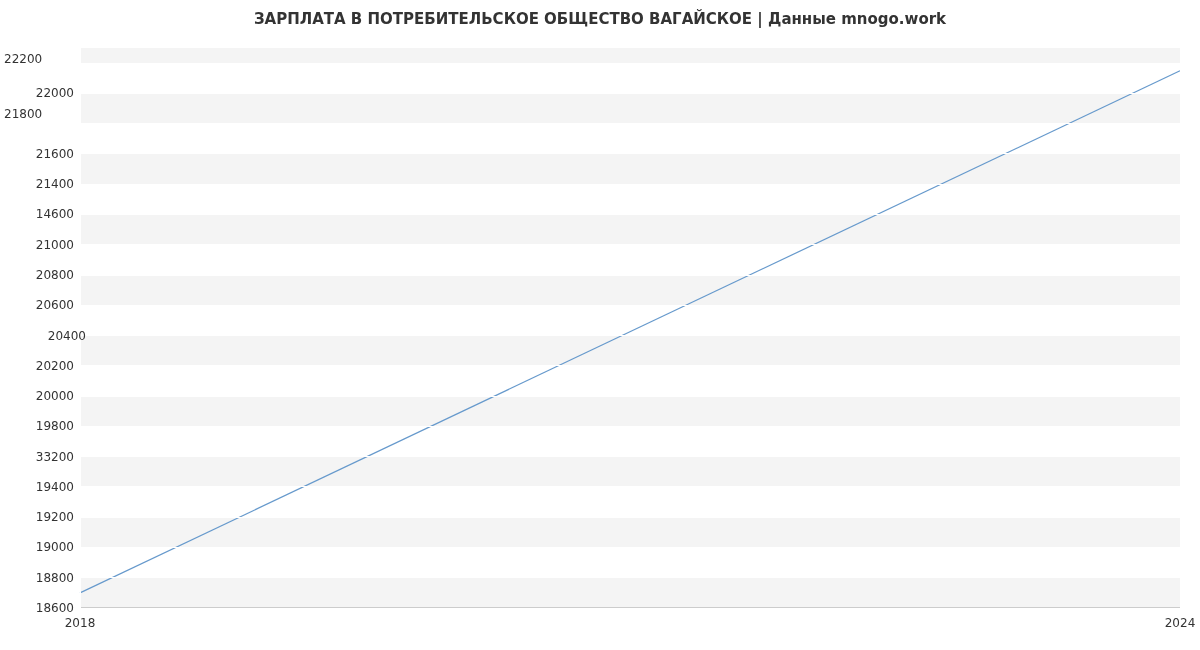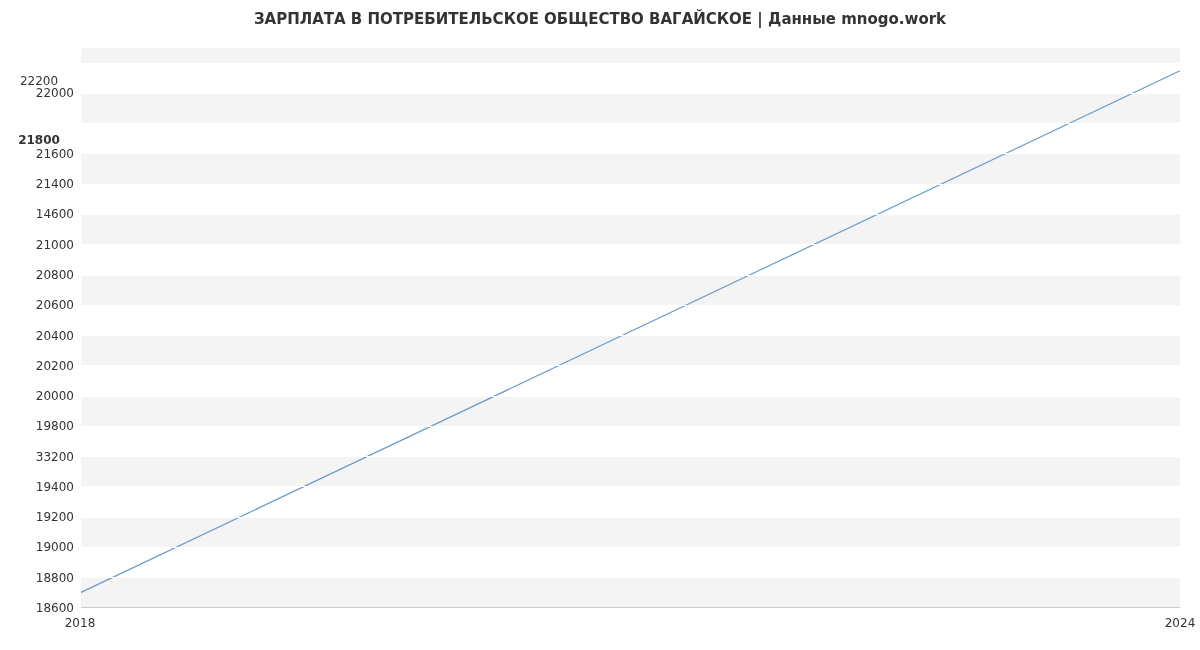--- a/index.html
+++ b/index.html
@@ -144,25 +144,25 @@
     </div>
 <div class="y-tick-label" style="top: 608px; left: 4px; width: 70px; text-align: right; position: absolute; transform: translateY(-50%);">18600</div>
     <div class="y-tick-label" style="top: 577.73px; left: 4px; width: 70px; text-align: right; position: absolute; transform: translateY(-50%);">18800</div>
     <div class="y-tick-label" style="top: 547.459px; left: 4px; width: 70px; text-align: right; position: absolute; transform: translateY(-50%);">19000</div>
     <div class="y-tick-label" style="top: 517.189px; left: 4px; width: 70px; text-align: right; position: absolute; transform: translateY(-50%);">19200</div>
     <div class="y-tick-label" style="top: 486.919px; left: 4px; width: 70px; text-align: right; position: absolute; transform: translateY(-50%);">19400</div>
     <div class="y-tick-label" style="top: 456.649px; left: 4px; width: 70px; text-align: right; position: absolute; transform: translateY(-50%);">33200</div>
     <div class="y-tick-label" style="top: 426.378px; left: 4px; width: 70px; text-align: right; position: absolute; transform: translateY(-50%);">19800</div>
     <div class="y-tick-label" style="top: 396.108px; left: 4px; width: 70px; text-align: right; position: absolute; transform: translateY(-50%);">20000</div>
     <div class="y-tick-label" style="top: 365.838px; left: 4px; width: 70px; text-align: right; position: absolute; transform: translateY(-50%);">20200</div>
-    <div class="y-tick-label" style="top: 335.568px; left: 4px; width: 70px; position: absolute; transform: translateY(-50%);">20400</div>
+    <div class="y-tick-label" style="top: 335.568px; left: 16px; width: 70px; position: absolute; transform: translateY(-50%);">20400</div>
     <div class="y-tick-label" style="top: 305.297px; left: 4px; width: 70px; text-align: right; position: absolute; transform: translateY(-50%);">20600</div>
     <div class="y-tick-label" style="top: 275.027px; left: 4px; width: 70px; text-align: right; position: absolute; transform: translateY(-50%);">20800</div>
     <div class="y-tick-label" style="top: 244.757px; left: 4px; width: 70px; text-align: right; position: absolute; transform: translateY(-50%);">21000</div>
     <div class="y-tick-label" style="top: 214.486px; left: 4px; width: 70px; text-align: right; position: absolute; transform: translateY(-50%);">14600</div>
     <div class="y-tick-label" style="top: 184.216px; left: 4px; width: 70px; text-align: right; position: absolute; transform: translateY(-50%);">21400</div>
     <div class="y-tick-label" style="top: 153.946px; left: 4px; width: 70px; text-align: right; position: absolute; transform: translateY(-50%);">21600</div>
-    <div class="y-tick-label" style="top: 140px; left: 4px; width: 70px; text-align: center; position: absolute; transform: translateY(-50%); font-weight: bold;">21800</div>
+    <div class="y-tick-label" style="top: 114px; left: 4px; width: 70px; text-align: left; position: absolute; transform: translateY(-50%);">21800</div>
     <div class="y-tick-label" style="top: 93.4054px; left: 4px; width: 70px; position: absolute; transform: translateY(-50%);">22000</div>
-    <div class="y-tick-label" style="top: 81px; left: 4px; width: 70px; text-align: center; position: absolute; transform: translateY(-50%);">22200</div>
+    <div class="y-tick-label" style="top: 59px; left: 4px; width: 70px; text-align: left; position: absolute; transform: translateY(-50%);">22200</div>
     <div class="x-tick-label" style="left: 80px; top: 616px;">2018</div>
     <div class="x-tick-label" style="left: 1180px; top: 616px;">2024</div>
   </div>
 
 </body></html>

